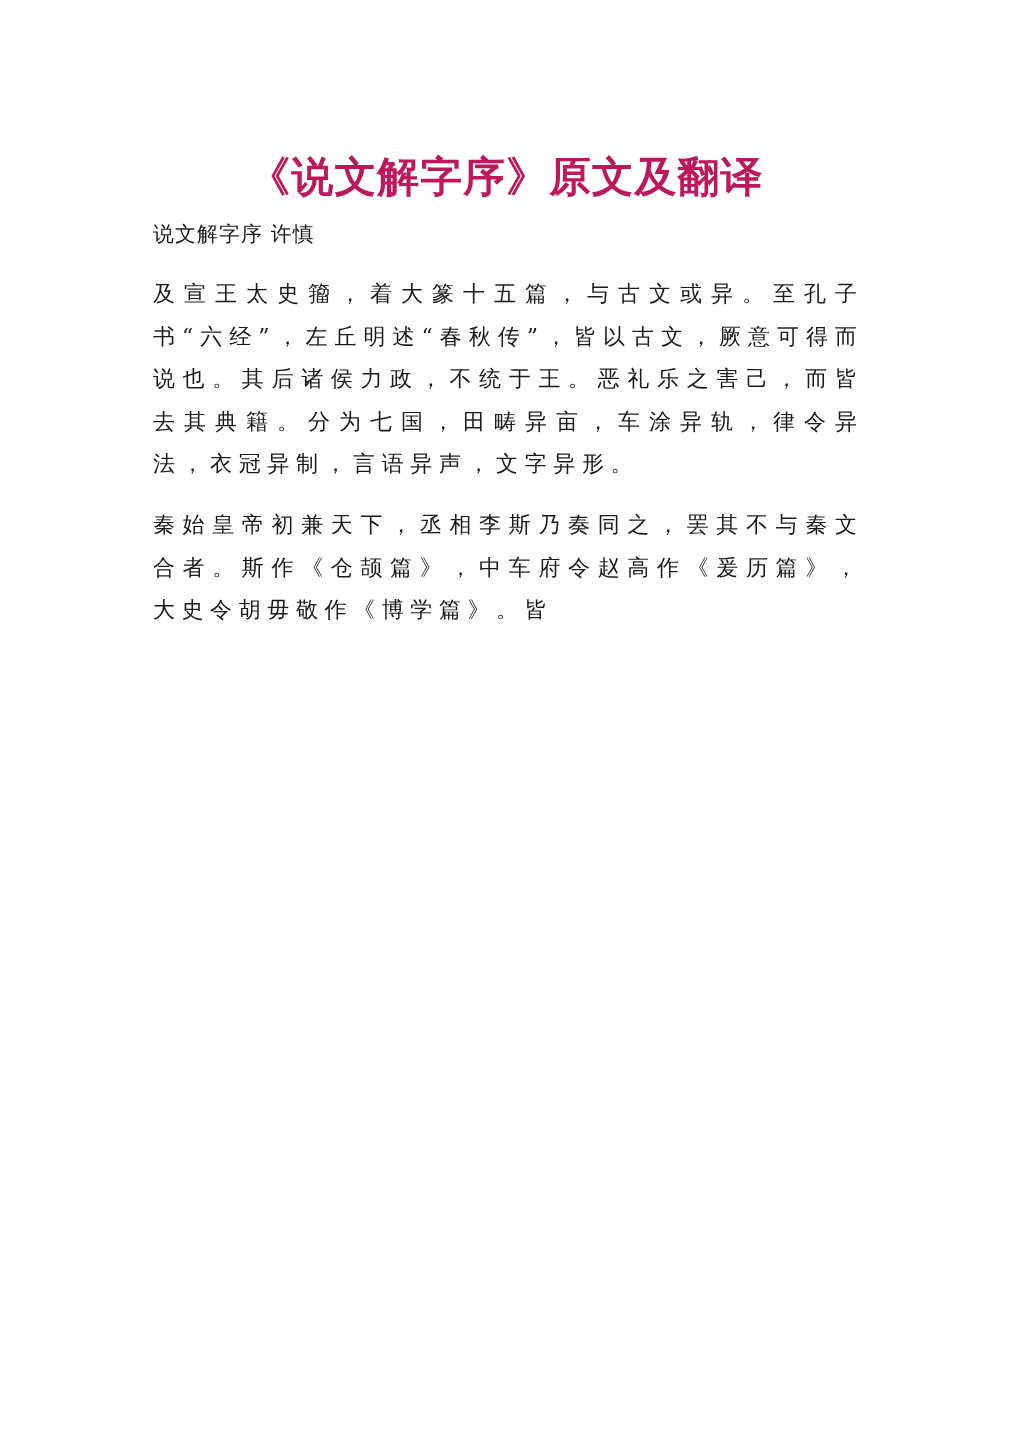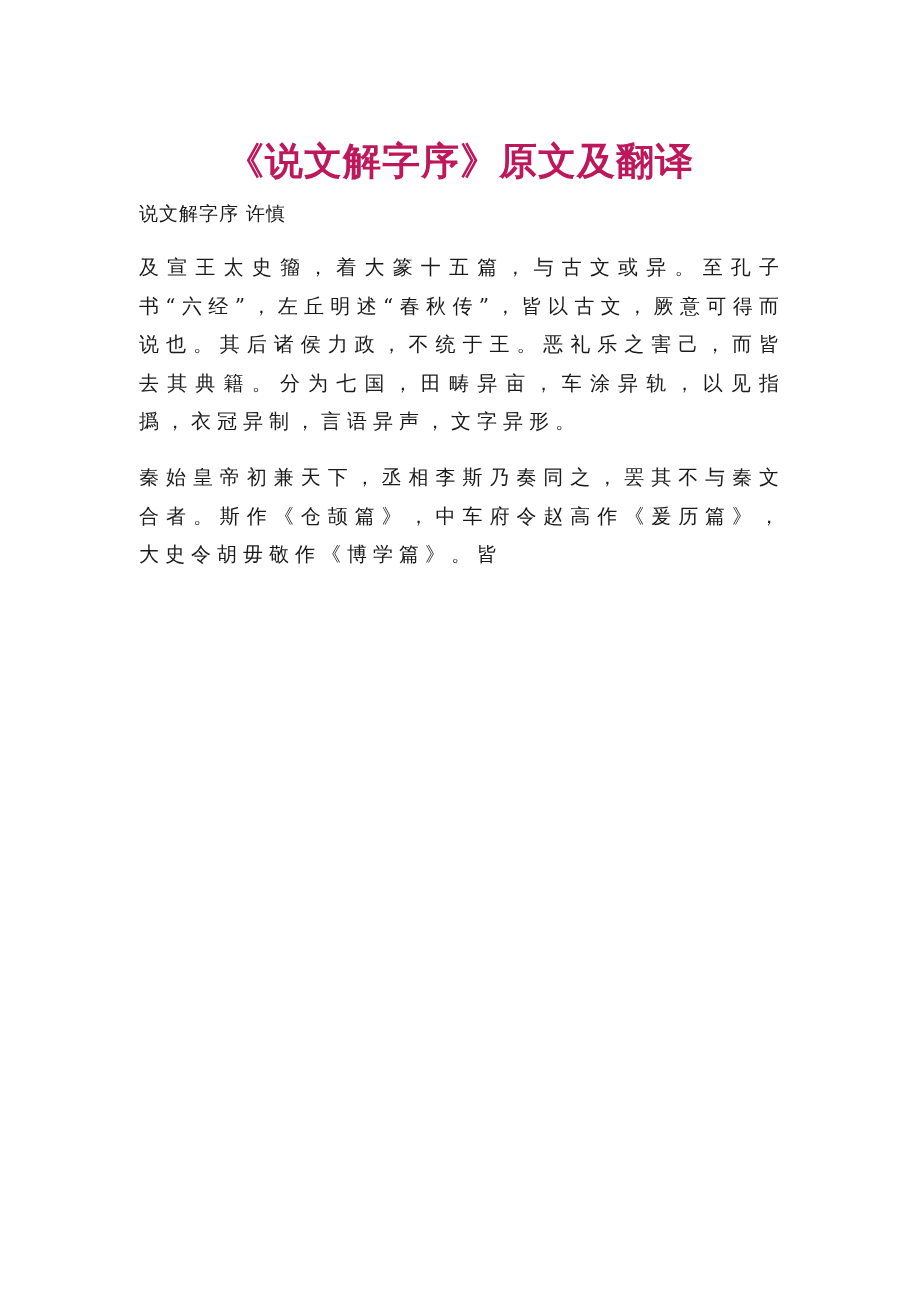--- a/index.html
+++ b/index.html
@@ -59,16 +59,16 @@
     text-indent: 23px;
   }
 </style>
 </head>
 <body>
 
 <div class="page">
   <h1 class="title">《说文解字序》原文及翻译</h1>
   <div class="subtitle">说文解字序 许慎</div>
   <div class="body">
-    <p class="para">及宣王太史籀，着大篆十五篇，与古文或异。至孔子书“六经”，左丘明述“春秋传”，皆以古文，厥意可得而说也。其后诸侯力政，不统于王。恶礼乐之害己，而皆去其典籍。分为七国，田畴异亩，车涂异轨，以见指撝，衣冠异制，言语异声，文字异形。</p>
+    <p class="para">及宣王太史籀，着大篆十五篇，与古文或异。至孔子书“六经”，左丘明述“春秋传”，皆以古文，厥意可得而说也。其后诸侯力政，不统于王。恶礼乐之害己，而皆去其典籍。分为七国，田畴异亩，车涂异轨，律令异法，衣冠异制，言语异声，文字异形。</p>
     <p class="para">秦始皇帝初兼天下，丞相李斯乃奏同之，罢其不与秦文合者。斯作《仓颉篇》，中车府令赵高作《爰历篇》，大史令胡毋敬作《博学篇》。皆</p>
   </div>
 </div>
 
 </body></html>

